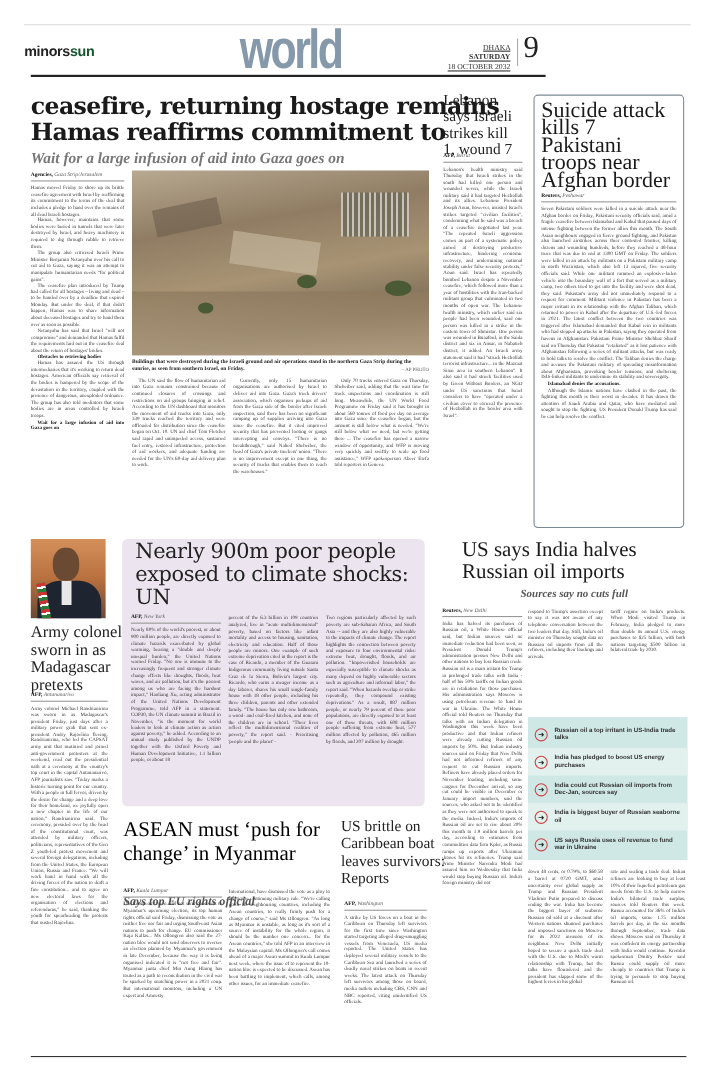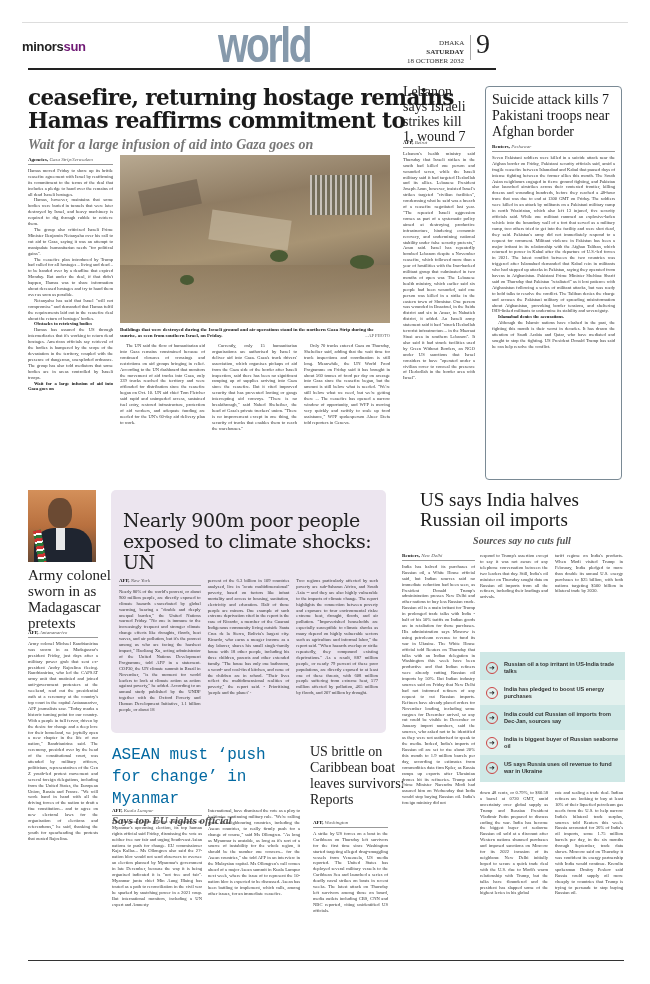--- a/index.html
+++ b/index.html
@@ -8,48 +8,48 @@
   .txt { font-family: "Liberation Serif", serif; font-size: 4.6px; line-height: 5.9px; text-align: justify; color: #333; }
   .txt p { text-indent: 6px; }
   .txt p.first { text-indent: 0; }
   .txt b { color: #111; }
   .byline { font-family: "Liberation Serif", serif; font-size: 5px; border-bottom: 0.6px solid #999; padding-bottom: 1px; margin-bottom: 3px; color: #222; }
   .byline b { font-weight: bold; }
   .byline i { font-style: italic; color: #555; }
   .hr-top { position: absolute; left: 22px; right: 22px; top: 22px; height: 1px; background: #ddd; }
   .hr-main { position: absolute; left: 28px; width: 468px; top: 68px; height: 2px; background: #222; }
   .logo { left: 22px; top: 39px; font-family: "Liberation Sans", sans-serif; font-weight: bold; font-size: 13px; letter-spacing: -0.3px; }
-  .logo .sun { color: #701a75; margin-top: 32px; }
+  .logo .sun { color: #14532d; margin-top: 32px; }
   .world { left: 218px; top: 20px; font-family: "Liberation Sans", sans-serif; font-weight: bold; font-size: 50px; color: #8699ab; letter-spacing: -3px; transform: scaleX(0.78); transform-origin: left top; line-height: 50px; }
-  .dateline { left: 404px; top: 39px; font-family: "Liberation Serif", serif; font-size: 7px; color: #333; text-align: right; width: 60px; line-height: 9px; }
+  .dateline { left: 404px; top: 39px; font-family: "Liberation Serif", serif; font-size: 7px; color: #333; text-align: right; width: 60px; line-height: 9px; text-decoration: underline; }
   .dateline b { font-weight: bold; }
   .pagebar { left: 470px; top: 35px; width: 1px; height: 25px; background: #aaa; }
   .pagenum { left: 476px; top: 28px; font-family: "Liberation Serif", serif; font-size: 28px; font-weight: normal; color: #222; }
   .h-main { left: 28px; top: 86px; font-family: "DejaVu Serif", serif; font-weight: bold; font-size: 21.5px; line-height: 23px; letter-spacing: -0.6px; color: #1a1a1a; }
   .h-main-sub { left: 28px; top: 137px; font-family: "Liberation Serif", serif; font-style: italic; font-weight: bold; font-size: 14px; color: #777; }
   .photo { left: 120px; top: 155px; width: 270px; height: 168px; background: linear-gradient(170deg, #b8a991 0%, #8f7c63 30%, #a89474 55%, #7a6a55 80%, #9a8770 100%); overflow: hidden; }
   .photo .rub1 { position: absolute; left: 20px; top: 30px; width: 60px; height: 25px; background: #6d5e4d; transform: rotate(-12deg); opacity: 0.6; }
   .photo .rub2 { position: absolute; left: 190px; top: 20px; width: 62px; height: 40px; background: repeating-linear-gradient(90deg, #ddd 0 2px, #665 2px 5px); opacity: 0.7; }
   .photo .rub3 { position: absolute; left: 90px; top: 60px; width: 80px; height: 30px; background: #c9bca4; opacity: 0.6; transform: rotate(8deg); }
   .photo .rub4 { position: absolute; left: 0; top: 110px; width: 270px; height: 58px; background: linear-gradient(180deg, #8e7a5e, #b4a183); opacity: 0.8; }
   .photo .tree { position: absolute; border-radius: 50%; background: #4a5a34; }
   .caption { left: 120px; top: 327px; width: 270px; font-family: "Liberation Serif", serif; font-weight: bold; font-size: 5px; line-height: 6.2px; color: #222; }
   .caption .credit { float: right; font-weight: normal; font-size: 4.5px; color: #555; }
   .h-leb { left: 403px; top: 84px; width: 70px; font-family: "Liberation Serif", serif; font-size: 14px; line-height: 15px; color: #222; }
   .sbox { left: 485px; top: 86px; width: 137px; height: 394px; border: 1px solid #7a8a95; border-radius: 4px; background: #fff; padding: 5px 6px; }
-  .h-sui { font-family: "Liberation Serif", serif; font-size: 14px; line-height: 16px; color: #1a1a1a; margin-bottom: 4px; }
+  .h-sui { font-family: "Liberation Serif", serif; font-size: 20px; line-height: 16px; color: #1a1a1a; margin-bottom: 4px; }
   .h-army { left: 28px; top: 666px; width: 84px; font-family: "Liberation Serif", serif; font-size: 15px; line-height: 16px; color: #222; }
   .mada-photo { left: 28px; top: 490px; width: 68px; height: 72px; background: linear-gradient(180deg, #d4905a 0%, #b8703f 50%, #6a4a35 100%); overflow: hidden; }
   .mada-photo .head { position: absolute; left: 20px; top: 8px; width: 24px; height: 30px; border-radius: 45%; background: #6b4a33; }
   .mada-photo .suit { position: absolute; left: 6px; top: 38px; width: 58px; height: 40px; border-radius: 20px 20px 0 0; background: #1f2530; }
   .mada-photo .shirt { position: absolute; left: 28px; top: 38px; width: 9px; height: 22px; background: #e8e8e8; }
   .mada-photo .sash { position: absolute; left: 8px; top: 40px; width: 8px; height: 36px; background: repeating-linear-gradient(180deg, #c33 0 3px, #fff 3px 5px, #2a7a3a 5px 8px); transform: rotate(-10deg); }
-  .climate { left: 111px; top: 490px; width: 275px; height: 243px; background: #ece5ef; border-radius: 5px; padding: 20px 8px; }
+  .climate { left: 111px; top: 490px; width: 275px; height: 243px; background: #ece5ef; border-radius: 5px; padding: 1px 8px; }
   .h-climate { font-family: "DejaVu Serif", serif; font-size: 19px; line-height: 21px; color: #222; letter-spacing: -0.4px; margin-bottom: 5px; margin-left: 4px; }
-  .h-asean { left: 112px; top: 744px; font-family: Liberation Mono, monospace; font-size: 16px; line-height: 22px; color: #0369a1; }
+  .h-asean { left: 112px; top: 744px; font-family: Liberation Serif, serif; font-size: 19px; line-height: 22px; color: #000000; }
   .h-asean-sub { left: 112px; top: 790px; font-family: "Liberation Serif", serif; font-style: italic; font-weight: bold; font-size: 11px; color: #555; margin-top: 24px; }
   .h-usstrike { left: 310px; top: 744px; width: 105px; font-family: "Liberation Serif", serif; font-size: 14px; line-height: 16px; color: #222; }
   .h-india { left: 420px; top: 490px; width: 204px; text-align: left; font-family: "Liberation Serif", serif; font-size: 19px; line-height: 20px; color: #1a1a1a; }
   .h-india-sub { left: 420px; top: 535px; width: 204px; text-align: center; font-family: "Liberation Serif", serif; font-style: italic; font-weight: bold; font-size: 10px; color: #555; }
   .factbox { left: 480px; top: 652px; width: 145px; height: 130px; background: #cfe8e6; padding: 3px 0; }
   .fact { display: flex; align-items: center; height: 25px; padding: 0 6px; }
   .fact.alt { background: #e3f1ee; }
   .fact .arr { width: 12px; height: 12px; border: 1px solid #c44; border-radius: 50%; display: flex; align-items: center; justify-content: center; font-size: 7px; color: #222; flex: 0 0 12px; margin-right: 6px; font-family: "DejaVu Sans", sans-serif; }
   .fact .ft { font-family: "Liberation Sans", sans-serif; font-weight: bold; font-size: 5.6px; line-height: 7px; color: #333; }
   .hr-bottom { position: absolute; left: 28px; width: 596px; top: 960px; height: 1px; background: #333; }

